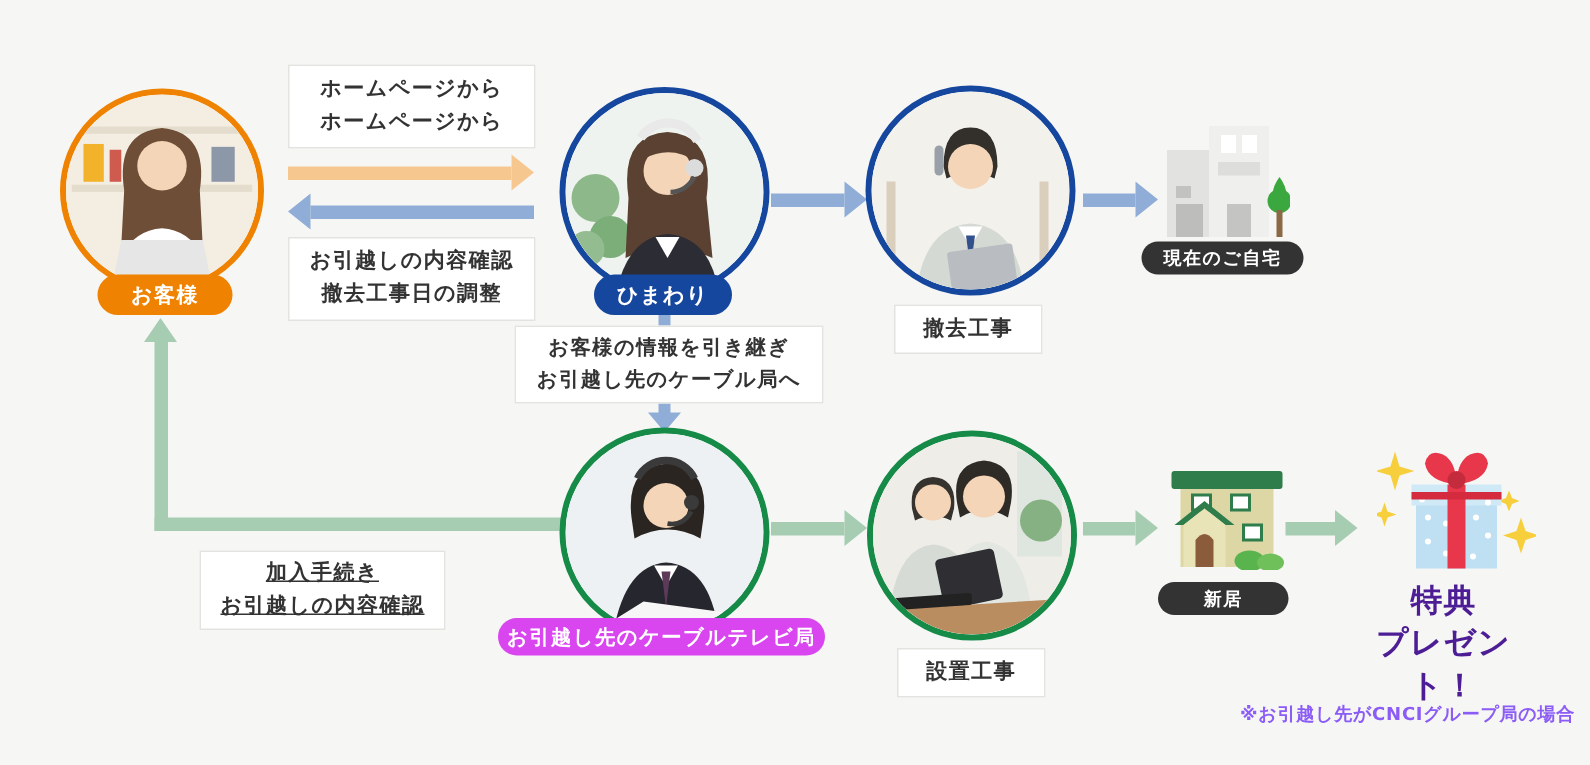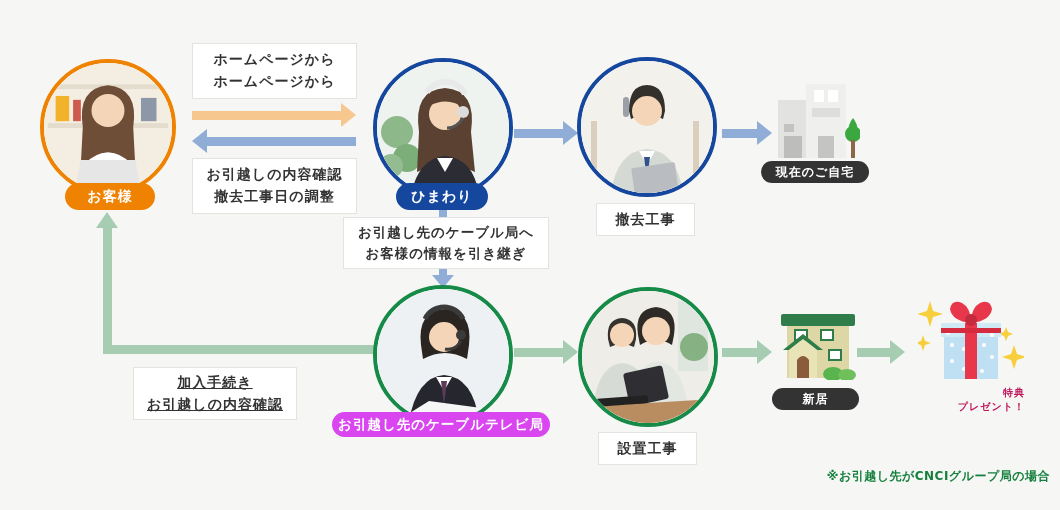--- a/index.html
+++ b/index.html
@@ -31,22 +31,22 @@
   .c-orange .shaft{background:#f6c88f;} .c-orange .head{border-left-color:#f6c88f;border-right-color:#f6c88f;}
   .c-blue .shaft{background:#8fadd6;} .c-blue .head{border-left-color:#8fadd6;border-right-color:#8fadd6;}
   .c-green .shaft{background:#a6cdb1;} .c-green .head{border-left-color:#a6cdb1;border-right-color:#a6cdb1;}
   .vrect{position:absolute;background:#8fadd6;z-index:1;}
   .tri-down{position:absolute;width:0;height:0;border-left:11px solid transparent;border-right:11px solid transparent;border-top:13px solid #8fadd6;z-index:1;}
   .grect{position:absolute;background:#a6cdb1;z-index:1;}
   .tri-up{position:absolute;width:0;height:0;border-left:11px solid transparent;border-right:11px solid transparent;border-bottom:16px solid #a6cdb1;z-index:1;}
 
   
   .icon{position:absolute;z-index:2;}
-  .gift-caption{position:absolute;color:#be185d;font-weight:bold;font-size:10px;line-height:1.35;text-align:right;z-index:2;letter-spacing:1px;}
-  .footnote{position:absolute;color:#15803d;font-weight:bold;font-size:12px;z-index:2;letter-spacing:.5px;}
+  .gift-caption{position:absolute;color:#4c1d95;font-weight:bold;font-size:21px;line-height:1.35;text-align:center;z-index:2;letter-spacing:1px;}
+  .footnote{position:absolute;color:#8b5cf6;font-weight:bold;font-size:12px;z-index:2;letter-spacing:.5px;}
 </style>
 </head>
 <body>
 
 <div id="stage">
 
   <div class="pcircle b-orange" style="left:40px;top:59px;width:136px;height:136px;">
     <svg viewBox="0 0 132 132">
       <rect width="132" height="132" fill="#f4ede2"></rect>
       <rect x="4" y="22" width="124" height="5" fill="#e4ddcd"></rect>
@@ -148,22 +148,22 @@
       <rect x="75" y="58" width="4" height="18" fill="#8a6a46"></rect>
     </svg>
   </div>
   <div class="pill pill-dark" style="left:761px;top:161px;width:108px;height:22px;font-size:12px;">
     <span>現在のご自宅</span>
   </div>
 
   <div class="vrect" style="left:439px;top:205px;width:8px;height:13px;"></div>
 
   <div class="wbox" style="left:343px;top:217px;width:204px;height:50px;font-size:13.5px;">
+    <span>お客様の情報を引き継ぎ</span>
     <span>お引越し先のケーブル局へ</span>
-    <span>お客様の情報を引き継ぎ</span>
   </div>
 
   <div class="vrect" style="left:439px;top:267px;width:8px;height:9px;"></div>
   <div class="tri-down" style="left:432px;top:275px;"></div>
 
   <div class="tri-up" style="left:96px;top:212px;"></div>
   <div class="grect" style="left:103px;top:227px;width:9px;height:127px;"></div>
   <div class="grect" style="left:103px;top:345px;width:274px;height:9px;"></div>
 
   <div class="wbox" style="left:133px;top:367px;width:162px;height:51px;text-decoration:underline;">

